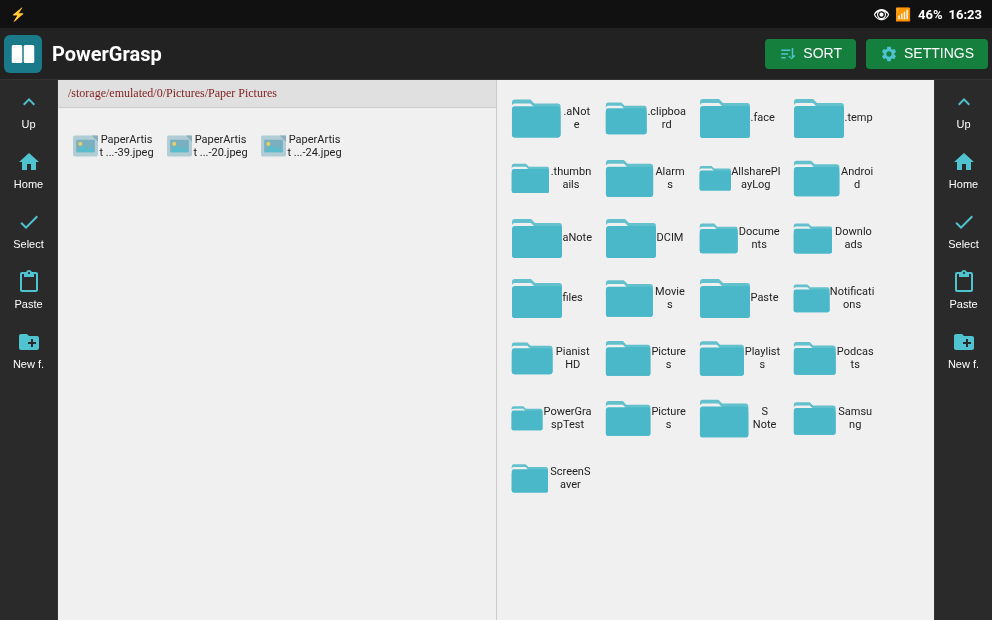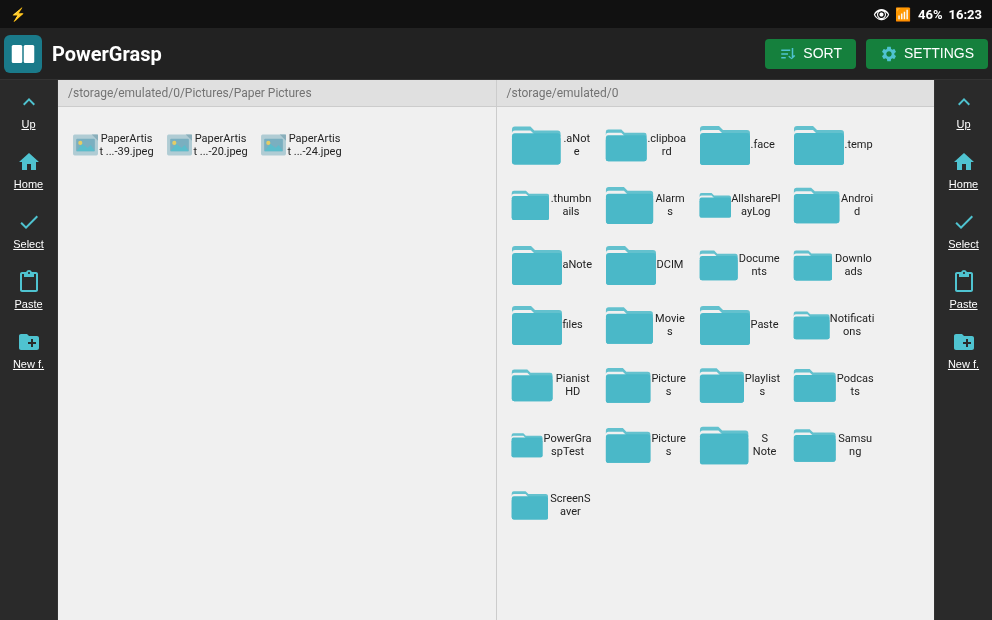--- a/index.html
+++ b/index.html
@@ -90,41 +90,42 @@
       justify-content: center;
       padding: 10px 0;
       cursor: pointer;
       color: #fff;
       font-size: 12px;
       gap: 4px;
       border: none;
       background: none;
     }
     .sidebar-btn svg { width: 24px; height: 24px; fill: #4fc3d0; }
-    .sidebar-btn span { color: #fff; font-size: 11px; text-decoration: underline; }
+    .sidebar-btn span { color: #fff; font-size: 11px; }
 
     
     .panels {
       flex: 1;
       display: flex;
     }
 
     .panel {
       flex: 1;
       background: #f0f0f0;
       display: flex;
       flex-direction: column;
       border-right: 1px solid #ccc;
     }
     .panel-path {
       background: #e0e0e0;
       padding: 6px 10px;
       font-size: 12px;
-      color: #737373;
+      color: #7f1d1d;
       border-bottom: 1px solid #ccc;
+      font-family: Liberation Serif, serif;
     }
     .panel-content {
       flex: 1;
       overflow-y: auto;
       padding: 10px;
       display: flex;
       flex-wrap: wrap;
       align-content: flex-start;
       gap: 4px;
     }
@@ -272,21 +273,20 @@
     <circle cx="16" cy="18" r="4" fill="#ffd54f" opacity="0.8"></circle>
     <polygon points="8,34 20,20 30,28 36,22 44,34" fill="#4fc3d0" opacity="0.7"></polygon>
   </svg>
             <span class="label">PaperArtist
 ...-24.jpeg</span>
           </div>
         </div>
     </div>
 
     <div class="panel" style="border-right:none;">
-      <div class="panel-path">/storage/emulated/0</div>
       <div class="panel-content" id="right-panel-content">
 
       <div class="file-item">
             <svg class="folder-svg" viewBox="0 0 52 44" fill="none" xmlns="http://www.w3.org/2000/svg">
     <rect x="1" y="10" width="50" height="32" rx="3" fill="#4ab8c8"></rect>
     <path d="M1 10 Q1 7 4 7 L20 7 L24 11 L48 11 Q51 11 51 14 L51 10 Q51 7 48 7 L24 7 L20 3 L4 3 Q1 3 1 6 Z" fill="#4ab8c8" opacity="0.85"></path>
     <rect x="1" y="13" width="50" height="29" rx="3" fill="#4ab8c8"></rect>
   </svg>
             <span class="label">.aNote</span>
           </div>

